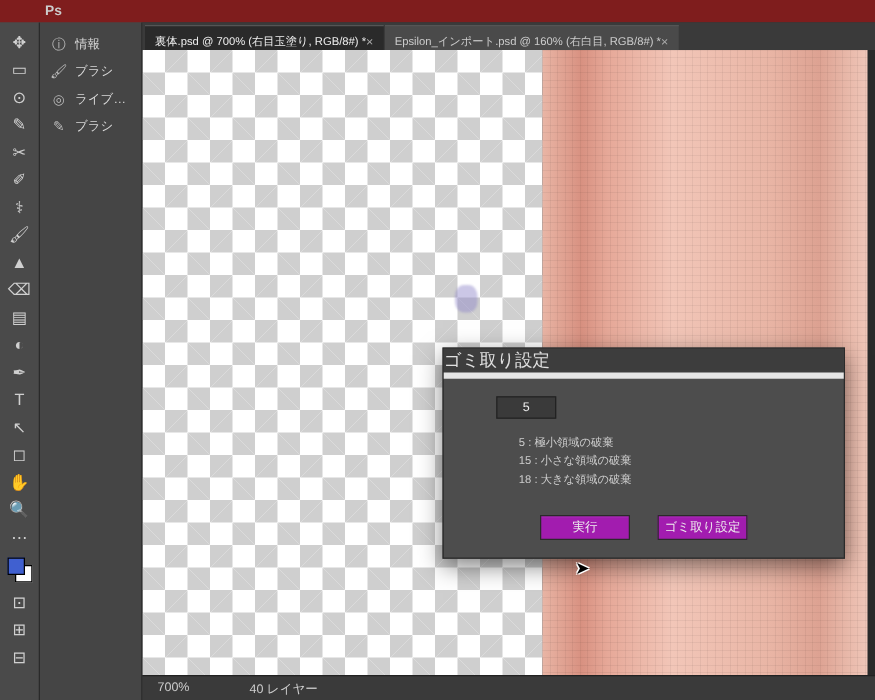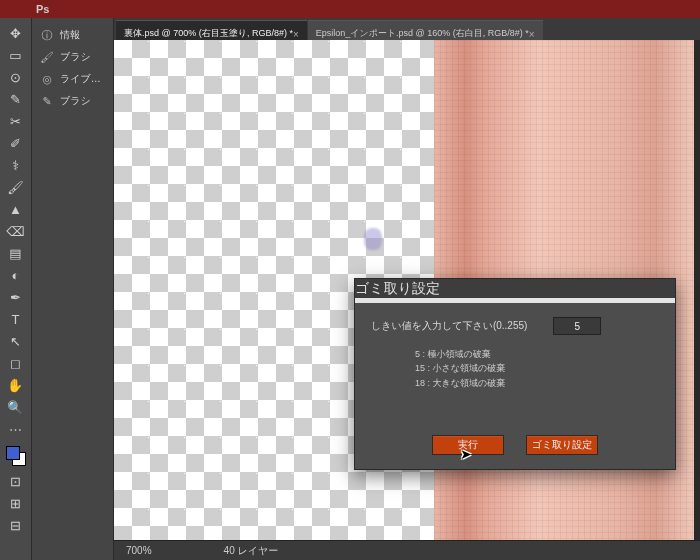--- a/index.html
+++ b/index.html
@@ -39,30 +39,30 @@
     background-color: #fff; }
   .skin { position: absolute; left: 320px; top: 0; width: 260px; height: 100%;
     background: linear-gradient(90deg,#e9b5a5 0%,#d89181 12%,#e6a898 20%,#f2c6b8 40%,#e9b5a5 70%,#dda292 85%,#f0c7b9 100%);
     image-rendering: pixelated; }
   .skin::after { content:""; position:absolute; inset:0;
     background-image: linear-gradient(rgba(0,0,0,0.05) 1px,transparent 1px),
                       linear-gradient(90deg,rgba(0,0,0,0.05) 1px,transparent 1px);
     background-size: 6px 6px; }
   .smudge { position:absolute; left:250px; top:188px; width:18px; height:22px; background: rgba(140,130,200,0.45); filter: blur(1px); border-radius: 40%; }
 
-  .statusbar { height: 20px; background: #3a3a3a; border-top: 1px solid #222; display:flex; align-items:center; color:#ccc; font-size:10px; padding-left:12px; gap: 72px;}
+  .statusbar { height: 20px; background: #3a3a3a; border-top: 1px solid #222; display:flex; align-items:center; color:#ccc; font-size:10px; padding-left:12px; gap: 48px;}
 
   .dialog { position: absolute; left: 354px; top: 278px; width: 322px; background: #4d4d4d; border: 1px solid #2a2a2a; box-shadow: 0 6px 18px rgba(0,0,0,0.5); }
   .dtitle { height: 24px; background: #3d3d3d; color: #e0e0e0; font-size: 14px; display:flex; align-items:center; border-bottom: 5px solid #e5e5e5;}
   .dbody { padding: 14px 16px 8px; color:#d8d8d8; font-size:10px; }
   .drow { display:flex; align-items:center; margin-bottom:12px; }
   .dinput { width: 48px; height:18px; background:#3a3a3a; border:1px solid #222; color:#eee; font-size:10px; text-align:center; margin-left: 26px;}
-  .dlist { margin-left: 44px; line-height: 1.6; font-size:9px; color:#ccc; margin-bottom: 27px;}
+  .dlist { margin-left: 44px; line-height: 1.6; font-size:9px; color:#ccc; margin-bottom: 14px;}
   .dbtns { display:flex; justify-content:center; gap: 22px; padding-bottom: 14px;}
-  .dbtn { width: 72px; height:20px; background:#c2410c; border:1px solid #2a2a2a; color:#eee; font-size:10px; display:flex; align-items:center; justify-content:center; cursor:pointer; box-shadow: 0 1px 0 rgba(255,255,255,0.08) inset; margin-top: 10px;}
+  .dbtn { width: 72px; height:20px; background:#a21caf; border:1px solid #2a2a2a; color:#eee; font-size:10px; display:flex; align-items:center; justify-content:center; cursor:pointer; box-shadow: 0 1px 0 rgba(255,255,255,0.08) inset;}
   .cursor-arrow { position:absolute; left: 460px; top: 446px; color:#000; font-size:14px; text-shadow: 1px 1px 0 #fff, -1px -1px 0 #fff, 1px -1px 0 #fff, -1px 1px 0 #fff; pointer-events:none;}
 </style>
 </head>
 <body>
 
 <div class="menubar">
   <span class="logo">Ps</span>
 </div>
 
 <div class="workarea">
@@ -139,21 +139,20 @@
       <span>40 レイヤー</span>
     </div>
   </div>
 
 </div>
 
 <div class="dialog">
   <div class="dtitle">ゴミ取り設定</div>
   <div class="dbody">
     <div class="drow">
-      <span>しきい値を入力して下さい(0..255)</span>
       <input class="dinput" value="5" style="">
     </div>
     <div class="dlist" id="hintlist">
         <div>5 : 極小領域の破棄</div>
         <div>15 : 小さな領域の破棄</div>
         <div>18 : 大きな領域の破棄</div>
       </div>
   </div>
   <div class="dbtns">
     <div class="dbtn">実行</div>

